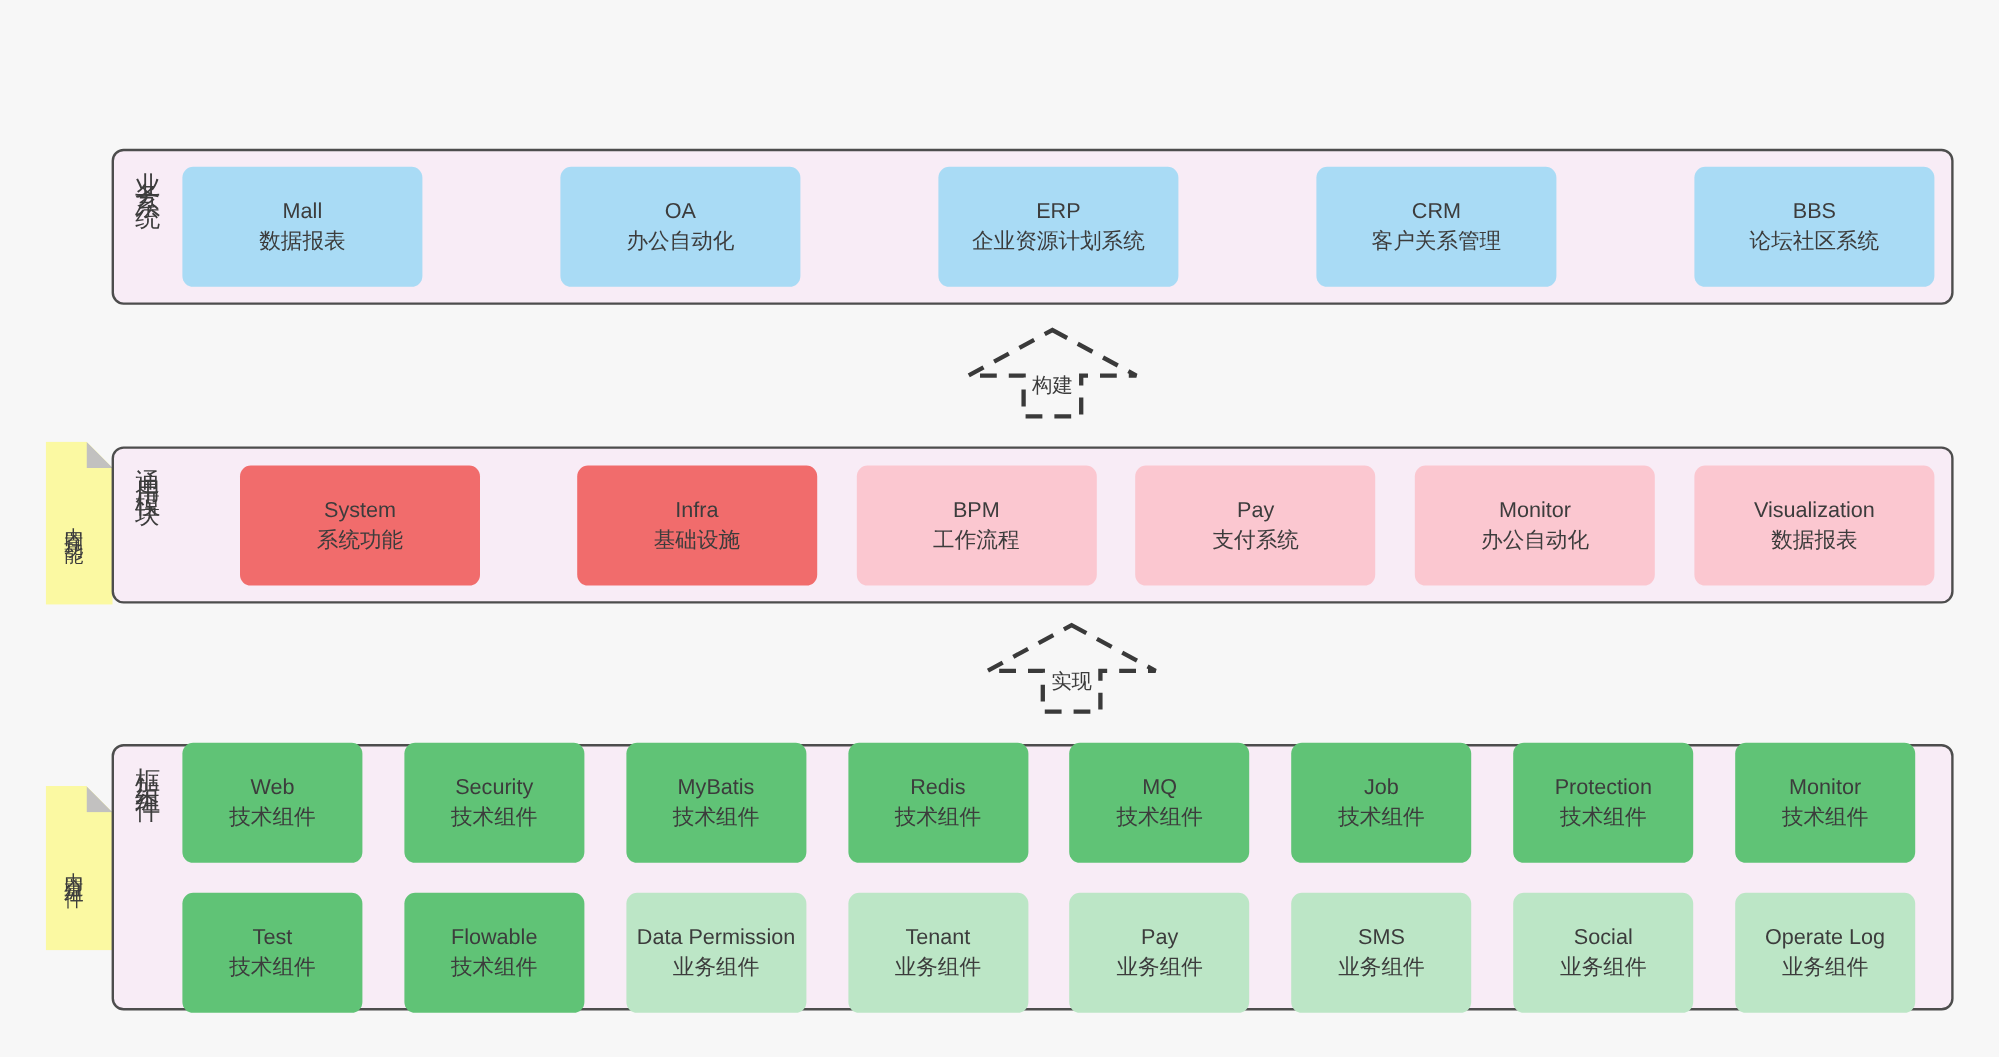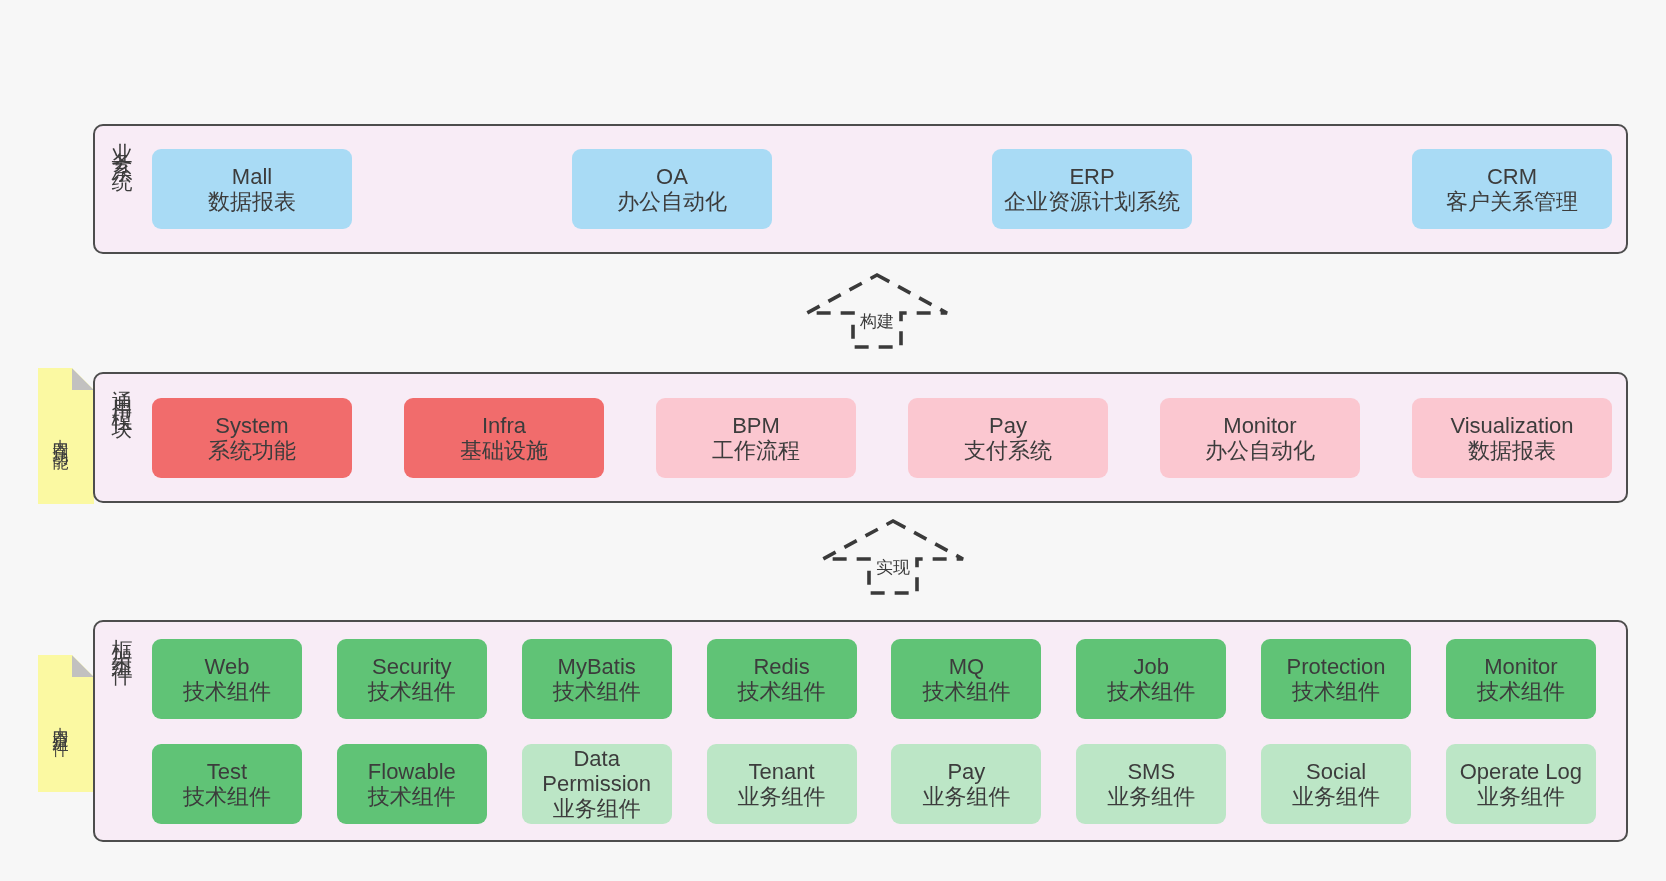--- a/index.html
+++ b/index.html
@@ -35,28 +35,28 @@
     display:flex;align-items:center;justify-content:space-between;
   }
   .col{
     position:absolute;left:57px;right:30px;top:0;bottom:0;
     display:flex;flex-direction:column;justify-content:center;gap:25px;
   }
   .row{display:flex;justify-content:space-between;}
 
   
   .box{
-    height:80px;border-radius:9px;
+    height:100px;border-radius:9px;
     display:flex;flex-direction:column;align-items:center;justify-content:center;
-    text-align:center;font-size:22px;line-height:25px;
+    text-align:center;font-size:18px;line-height:25px;
   }
   .items .box{width:200px;}
   .row .box{width:150px;}
   .box.blue{background:var(--blue,#a9dbf5);}
-  .box.red{background:var(--red,#f16c6c);}
+  .box.red{background:var(--red,#f16c6c);margin-left:48px;}
   .box.pink{background:var(--pink,#fbc7d0);}
   .box.green{background:var(--green,#60c376);}
   .box.green-light{background:var(--green_light,#bce6c6);}
 
   
   .sticky{
     position:absolute;left:38px;width:56px;z-index:1;
     background:var(--sticky_bg,#fbf9a2);
     clip-path:polygon(0 0, calc(100% - 22px) 0, 100% 22px, 100% 100%, 0 100%);
   }
@@ -113,20 +113,24 @@
           <div>办公自动化</div>
         </div>
         <div class="box blue">
           <div>ERP</div>
           <div>企业资源计划系统</div>
         </div>
         <div class="box blue">
           <div>CRM</div>
           <div>客户关系管理</div>
         </div>
+        <div class="box blue">
+          <div>BBS</div>
+          <div>论坛社区系统</div>
+        </div>
       </div>
   </div>
 
   <div class="arrow" id="arrow-build">
     <svg width="148" height="78" viewBox="0 0 148 78">
       <polygon points="74,3 144,41 98,41 98,75 50,75 50,41 4,41" fill="none" stroke="#3a3a3a" stroke-width="3.6" stroke-dasharray="14 10"></polygon>
     </svg>
     <div class="arrow-label">构建</div>
   </div>
 

